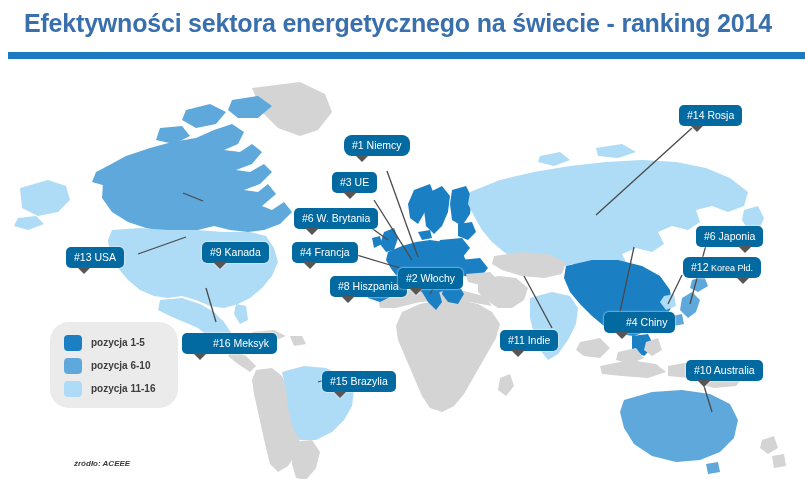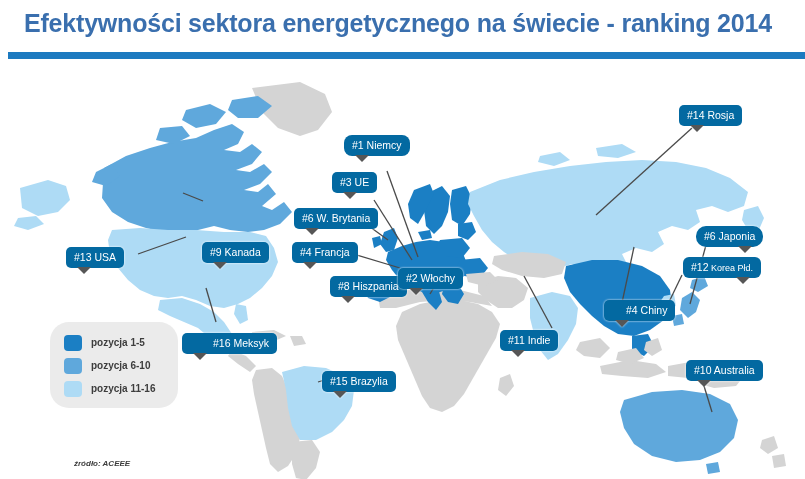--- a/index.html
+++ b/index.html
@@ -191,25 +191,25 @@
     <div class="callout" style="left:322px;top:311px;">#15 Brazylia</div>
 
     <div class="callout" style="left:344px;top:75px;border-radius:8px;">#1 Niemcy</div>
     <div class="callout" style="left:332px;top:112px;">#3 UE</div>
     <div class="callout" style="left:294px;top:148px;">#6 W. Brytania</div>
     <div class="callout" style="left:292px;top:182px;">#4 Francja</div>
     <div class="callout" style="left:330px;top:216px;">#8 Hiszpania</div>
     <div class="callout" style="left:398px;top:208px;">#2 Włochy</div>
 
     <div class="callout" style="left:679px;top:45px;">#14 Rosja</div>
-    <div class="callout notch-right" style="left:696px;top:166px;border-radius:10px;">#6 Japonia</div>
+    <div class="callout notch-right" style="left:696px;top:166px;">#6 Japonia</div>
     <div class="callout notch-right" style="left:683px;top:197px;border-radius:6px;">
       <span>#12</span><span class="sm"> Korea Płd.</span>
     </div>
-    <div class="callout" style="left:604px;top:240px;padding-left:22px;">#4 Chiny</div>
+    <div class="callout" style="left:604px;top:252px;padding-left:22px;">#4 Chiny</div>
     <div class="callout" style="left:500px;top:270px;">#11 Indie</div>
     <div class="callout" style="left:686px;top:300px;">#10 Australia</div>
 
     <div class="legend">
       <div class="legend-row">
         <span class="legend-sw" style="background: rgb(27, 127, 196);"></span>
         <span class="legend-txt">pozycja  1-5</span>
       </div>
       <div class="legend-row">
         <span class="legend-sw" style="background: rgb(95, 168, 220);"></span>

